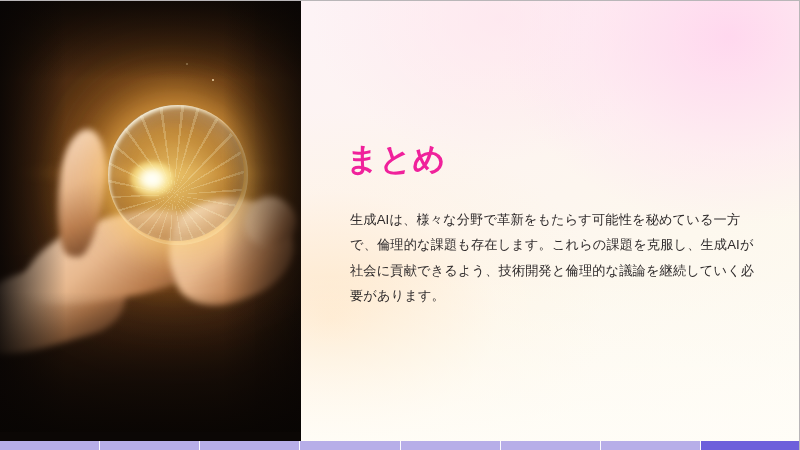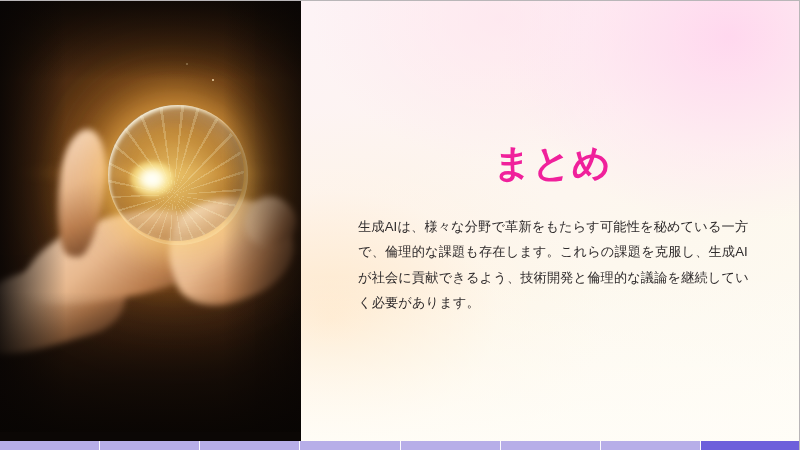--- a/index.html
+++ b/index.html
@@ -234,30 +234,29 @@
   }
 
   .text-block {
     position: absolute;
     left: 45px;
     top: 140px;
     width: 412px;
   }
   .slide-title {
     margin: 0;
-    font-size: 38px;
+    font-size: 32px;
     font-weight: 700;
     line-height: 1.16;
     letter-spacing: 0.5px;
     color: #f0219b;
     text-shadow: 0 1px 0 rgba(255,255,255,0.35);
-    text-align: center;
   }
   .slide-body {
-    margin: 29px 0 0 12px;
+    margin: 29px 0 0 4px;
     font-size: 13.2px;
     line-height: 1.92;
     color: #2f2b2c;
     letter-spacing: 0.15px;
     text-align: left;
   }
 
   
   .progress-bar {
     position: absolute;

